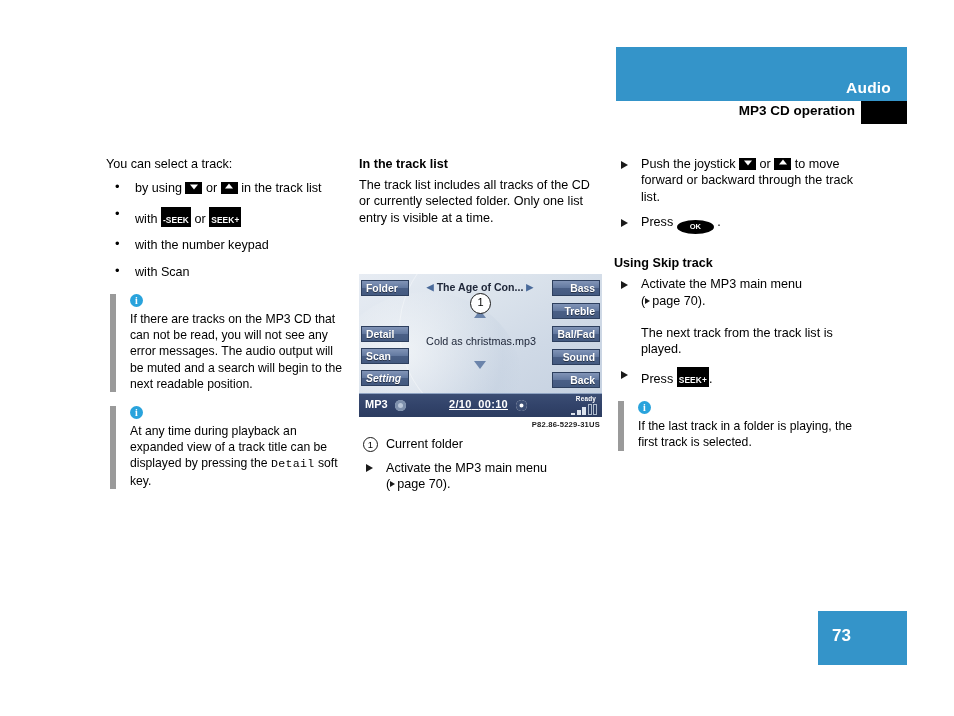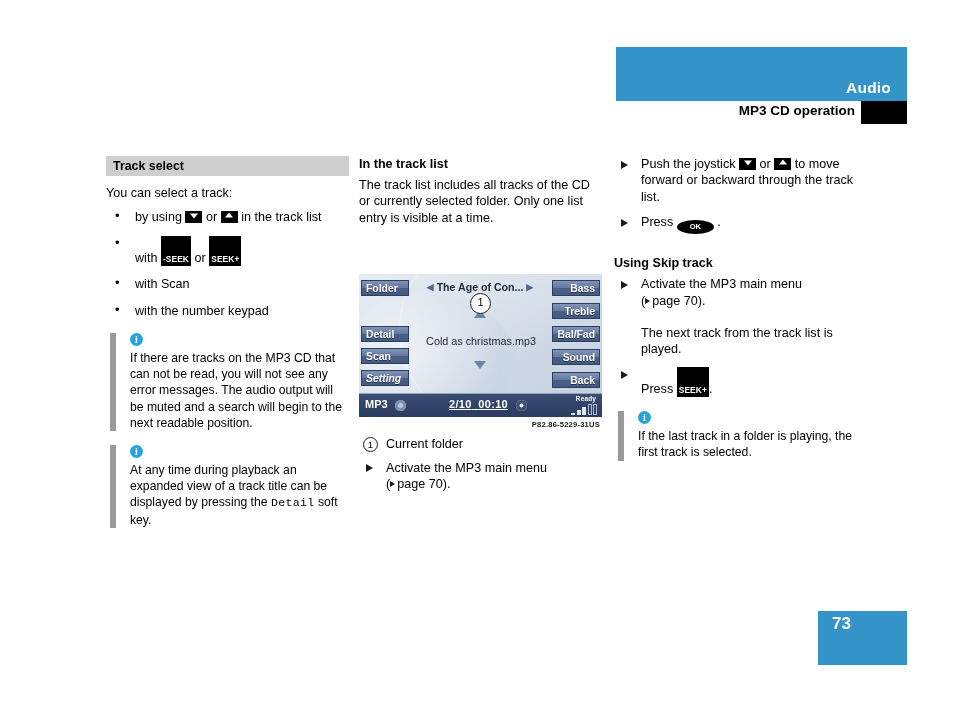--- a/index.html
+++ b/index.html
@@ -197,21 +197,21 @@
   }
   .key-tri.up::after {
     border-left: 4.5px solid transparent;
     border-right: 4.5px solid transparent;
     border-bottom: 5px solid #ffffff;
     margin-top: -2px;
   }
   .key-seek {
     font-size: 8.4px;
     letter-spacing: 0.1px;
-    padding: 19px 2px 2px 2px;
+    padding: 9px 2px 2px 2px;
     height: 9px;
     vertical-align: 0px;
     font-family: "Liberation Sans", sans-serif;
   }
   .key-ok {
     width: 37px;
     height: 14px;
     border-radius: 50%;
     font-size: 7.6px;
     line-height: 14px;
@@ -474,59 +474,58 @@
     position: absolute;
     left: 818px;
     top: 611px;
     width: 89px;
     height: 54px;
     background: #3494c9;
   }
   .page-num {
     position: absolute;
     left: 14px;
-    top: 3px;
+    top: 15px;
     color: #ffffff;
     font-size: 17px;
     font-weight: bold;
   }
 </style>
 </head>
 <body>
 
 <div class="header-band">
   <span class="header-title">Audio</span>
 </div>
 <div class="header-sub-row">
   <div class="header-sub-black"></div>
   <span class="header-subtitle">MP3 CD operation</span>
 </div>
 
 <div class="col col-left">
 
-  <div class="section-band">Track select</div>
 
   <p class="txt">You can select a track:</p>
 
   <ul class="bullets">
     <li>
       <span>by using</span>
       <span class="key key-tri down"></span>
       <span>or</span>
       <span class="key key-tri up"></span>
       <span>in the track list</span>
     </li>
     <li>
       <span>with</span>
       <span class="key key-seek">-SEEK</span>
       <span>or</span>
       <span class="key key-seek">SEEK+</span>
     </li>
+    <li>with the number keypad</li>
     <li>with Scan</li>
-    <li>with the number keypad</li>
   </ul>
 
   <div class="note">
     <div class="note-bar"></div>
     <div class="note-icon">i</div>
     <div class="note-body">If there are tracks on the MP3 CD that can not be read, you will not see any error messages. The audio output will be muted and a search will begin to the next readable position.</div>
   </div>
 
   <div class="note">
     <div class="note-bar"></div>

